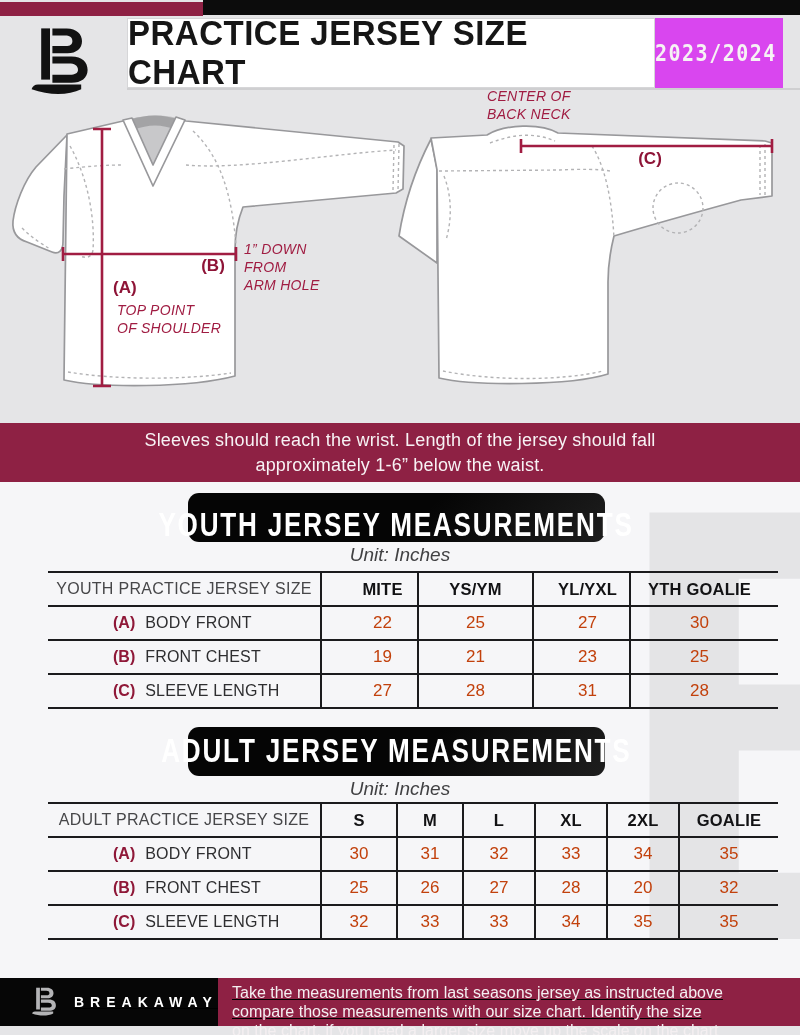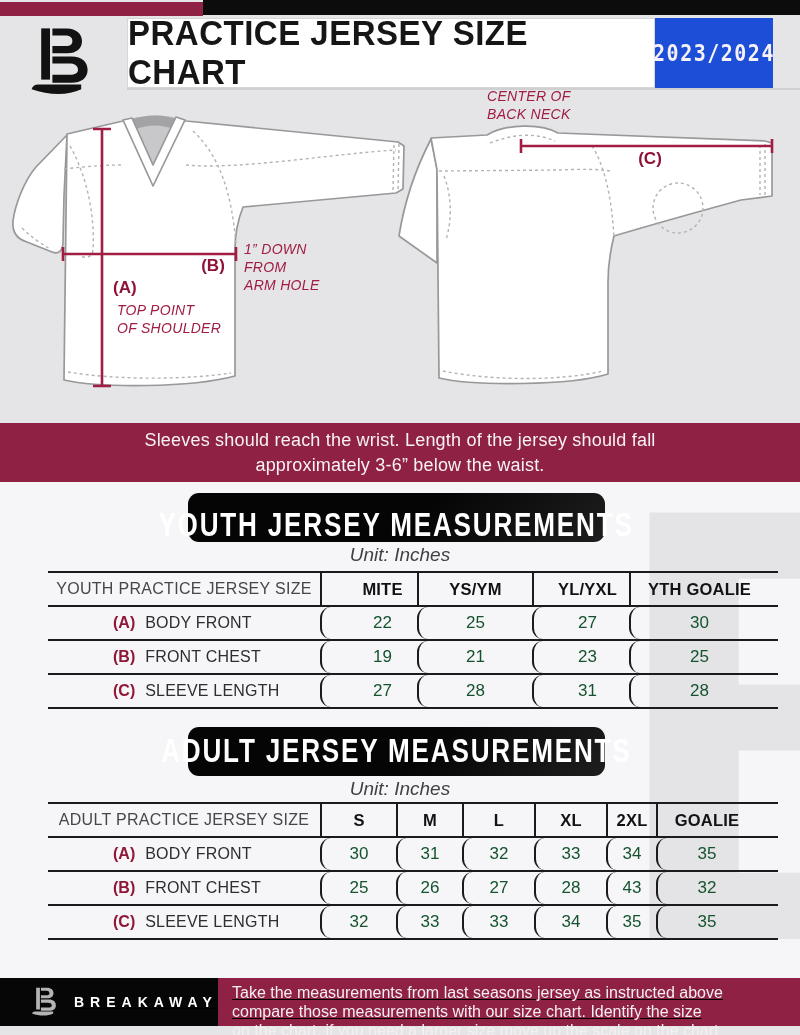--- a/index.html
+++ b/index.html
@@ -13,22 +13,22 @@
   .top-black{position:absolute;left:203px;top:0;width:597px;height:15px;background:#0c0c0c;}
   .top-maroon{position:absolute;left:0;top:2px;width:203px;height:14px;background:#8e2144;}
   .brand-logo{position:absolute;left:22px;top:22px;width:80px;height:80px;color:#121212;}
   .title-shadow{position:absolute;left:127px;top:88px;width:673px;height:2px;background:#cfcfd1;}
   .title-box{
     position:absolute;left:127px;top:18px;width:528px;height:70px;background:#ffffff;
     border:1px solid #d6d6d8;display:flex;align-items:center;justify-content:center;
   }
   .title-box .t{font-size:33px;font-weight:bold;color:#161616;letter-spacing:.5px;transform:scaleY(1.04);}
   .season-box{
-    position:absolute;left:655px;top:18px;width:118px;height:70px;background:#1d4ed8;
-    display:flex;align-items:center;justify-content:center;
+    position:absolute;left:655px;top:18px;width:128px;height:70px;background:#d946ef;
+    display:flex;align-items:center;justify-content:flex-start;
   }
   .season-box .t{
     font-family:"DejaVu Sans Mono", monospace;font-weight:bold;color:#f6f2f4;
     font-size:20px;letter-spacing:1.5px;transform:scaleY(1.12);
   }
   
   .diagram{position:absolute;left:0;top:88px;width:800px;height:335px;}
   .outline{fill:#ffffff;stroke:#98989b;stroke-width:1.7;stroke-linejoin:round;}
   .dash{fill:none;stroke:#b3b3b5;stroke-width:1.4;stroke-dasharray:3 3;}
   .mline{stroke:#a11d42;stroke-width:2.6;fill:none;}
@@ -64,26 +64,26 @@
   
   .table{position:absolute;left:48px;width:730px;}
   .table-youth{top:89px;}
   .table-adult{top:320px;}
   .t-row{display:flex;height:34px;border-top:2px solid #1b1b1d;align-items:center;}
   .t-bottom{border-top:2px solid #1b1b1d;height:0;}
   .c{display:flex;align-items:center;justify-content:center;border-left:2px solid #1b1b1d;height:100%;}
   .c0{width:272px;border-left:none;}
   .t-row .c0.lab{justify-content:flex-start;padding-left:65px;}
   .yc1{width:97px;padding-left:26px;}.yc2{width:115px;}.yc3{width:97px;padding-left:12px;}.yc4{width:139px;}
-  .ac1{width:76px;}.ac2{width:66px;}.ac3{width:72px;}.ac4{width:72px;}.ac5{width:50px;}.ac6{width:100px;}
+  .ac1{width:76px;}.ac2{width:66px;}.ac3{width:72px;}.ac4{width:72px;}.ac5{width:72px;}.ac6{width:100px;}
   .t-head .c0{font-size:16px;color:#474749;letter-spacing:.3px;}
   .th{font-weight:bold;font-size:16.5px;color:#121214;letter-spacing:.2px;}
   .key{font-weight:bold;font-size:16px;color:#8f1838;margin-right:10px;}
   .lbl{font-size:16px;color:#2e2e30;letter-spacing:.2px;}
-  .val{font-size:17px;color:#14532d;border-radius:11px;}
+  .val{font-size:17px;color:#c2410c;}
   
   .footer{position:absolute;left:0;top:978px;width:800px;height:48px;display:flex;text-decoration:underline;}
   .footer-black{width:218px;height:100%;background:#060606;display:flex;align-items:center;}
   .footer-logo{width:34px;height:34px;margin-left:28px;color:#b4b4b6;flex:none;}
   .footer-brand{color:#ffffff;font-weight:bold;font-size:14px;letter-spacing:6px;margin-left:12px;}
   .footer-maroon{flex:1;height:100%;background:#8e2144;color:#f4eff1;
     font-size:16px;line-height:19px;padding:5px 0 16px 14px;}
 </style>
 </head>
 <body>
@@ -153,21 +153,21 @@
         <path class="mline" d="M521,146 H772 M521,139 V153 M772,139 V153"></path>
       </g>
       <text class="key" x="650" y="164" text-anchor="middle">(C)</text>
       <text class="note" x="487" y="101">CENTER OF</text>
       <text class="note" x="487" y="119">BACK NECK</text>
     </g>
   </svg>
 
   <div class="notice">
     <div>Sleeves should reach the wrist. Length of the jersey should fall</div>
-    <div>approximately 3-6” below the waist.</div>
+    <div>approximately 1-6” below the waist.</div>
   </div>
 
   <div class="mid">
     <div class="watermark">B</div>
 
     <div class="section-banner banner-youth">
       <div class="t">YOUTH JERSEY MEASUREMENTS</div>
     </div>
     <div class="unit unit-youth">Unit: Inches</div>
 
@@ -241,21 +241,21 @@
       </div>
       <div class="t-row">
         <div class="c c0 lab">
             <span class="key">(B)</span>
             <span class="lbl">FRONT CHEST</span>
           </div>
         <div class="c ac1 val">25</div>
         <div class="c ac2 val">26</div>
         <div class="c ac3 val">27</div>
         <div class="c ac4 val">28</div>
-        <div class="c ac5 val">43</div>
+        <div class="c ac5 val">20</div>
         <div class="c ac6 val">32</div>
       </div>
       <div class="t-row">
         <div class="c c0 lab">
             <span class="key">(C)</span>
             <span class="lbl">SLEEVE LENGTH</span>
           </div>
         <div class="c ac1 val">32</div>
         <div class="c ac2 val">33</div>
         <div class="c ac3 val">33</div>

